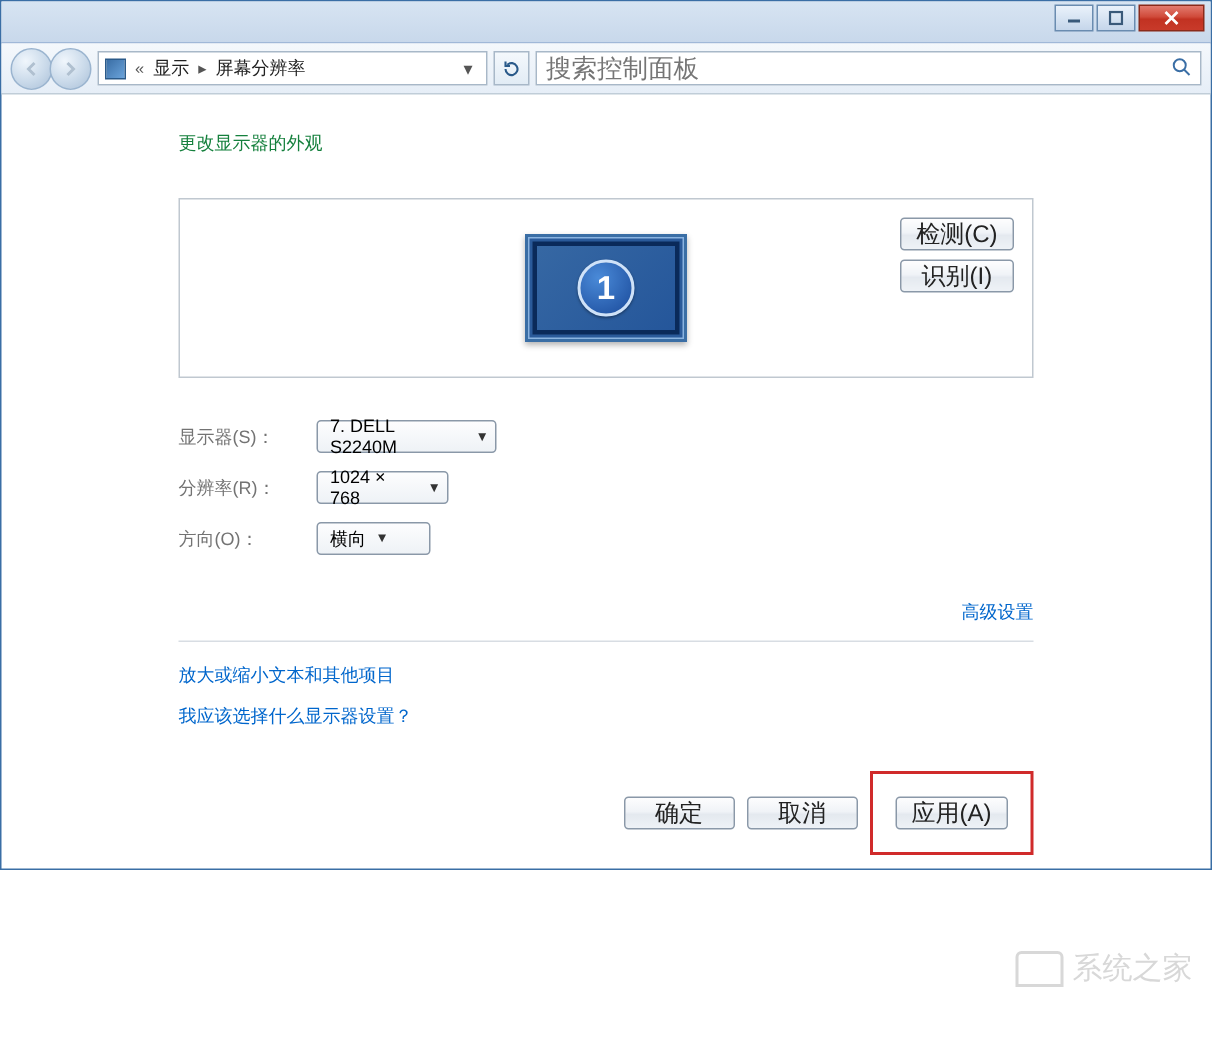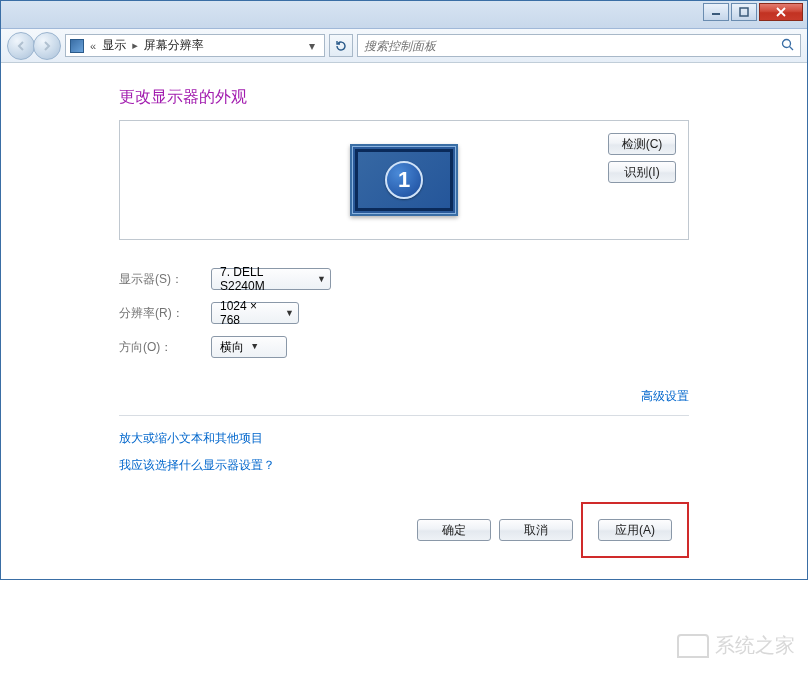--- a/index.html
+++ b/index.html
@@ -109,43 +109,43 @@
       background: #fff;
       display: flex;
       align-items: center;
       padding: 0 6px;
       color: #888;
       font-style: italic;
       position: relative;
     }
     .searchbar input {
       border: none; outline: none; flex: 1;
-      font-family: inherit; font-size: 12px; font-style: italic;
+      font-family: inherit; font-size: 17px; 
       color: #888;
       background: transparent;
     }
     .search-icon {
       color: #3a6ea5;
       font-size: 13px;
       font-style: normal;
     }
     
     .content {
       padding: 24px 0 0 0;
       height: calc(100% - 62px);
       overflow: auto;
     }
     .content-inner {
       margin: 0 auto;
       width: 570px;
     }
     .page-title {
-      color: #a21caf;
-      font-size: 16px;
-      margin-bottom: 12px;
+      color: #15803d;
+      font-size: 12px;
+      margin-bottom: 28px;
     }
     .monitor-box {
       border: 1px solid #c0c8d0;
       height: 120px;
       position: relative;
       display: flex;
       align-items: center;
       justify-content: center;
       margin-bottom: 28px;
     }
@@ -183,21 +183,21 @@
     }
     .w7-btn {
       min-width: 68px;
       height: 22px;
       padding: 0 10px;
       border: 1px solid #8a98a8;
       border-radius: 3px;
       background: linear-gradient(to bottom, #fdfdfe, #f0f3f7 45%, #e4e9ef 55%, #eef2f6);
       color: #222;
       font-family: inherit;
-      font-size: 12px;
+      font-size: 16px;
       cursor: pointer;
     }
     .form-row {
       display: flex;
       align-items: center;
       margin-bottom: 12px;
     }
     .form-label {
       width: 92px;
       color: #737373;

